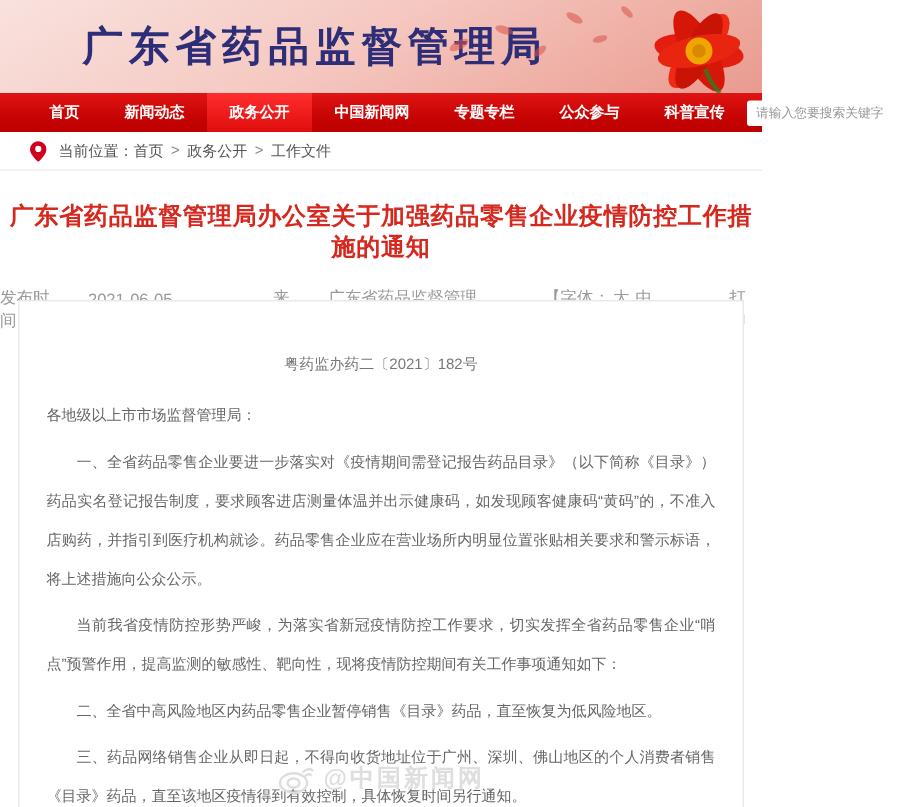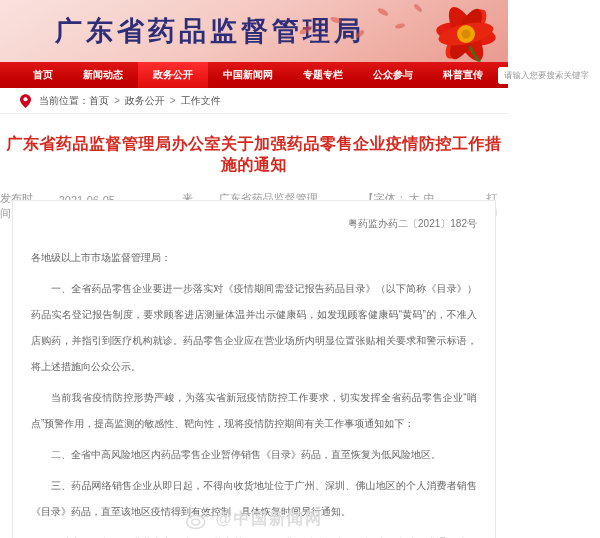--- a/index.html
+++ b/index.html
@@ -40,21 +40,21 @@
   .meta .gap { width:14px; }
   .meta .fs { color:#999;text-align:center; }
   .meta .fs b { font-weight:normal; margin:0 2px; cursor:pointer; }
   .meta .print { display:flex; align-items:flex-end; gap:3px; cursor:pointer; color:#999; }
 
   
   .box { position:absolute; left:12px; right:12px; top:200px; bottom:-2px;
     border:1px solid #e9e9e9; background:#fff; padding:10px 18px 0 18px;
     font-size:10px; color:#666; }
   .box p { line-height:26px; }
-  .doc-no { text-align:right; color:#777; margin-top:0; }
+  .doc-no { text-align:center; color:#777; margin-top:20px; }
   .saluta { margin-top:8px; }
   .para { text-indent:2em; margin-top:5px; text-align:justify; }
 
   
   .wm { position:absolute; left:50%; transform:translateX(-50%); bottom:8px;
     display:flex; align-items:center; gap:5px; color:#dedede; font-size:16px;
     font-weight:bold; letter-spacing:2px; pointer-events:none; }
 </style>
 </head>
 <body>

